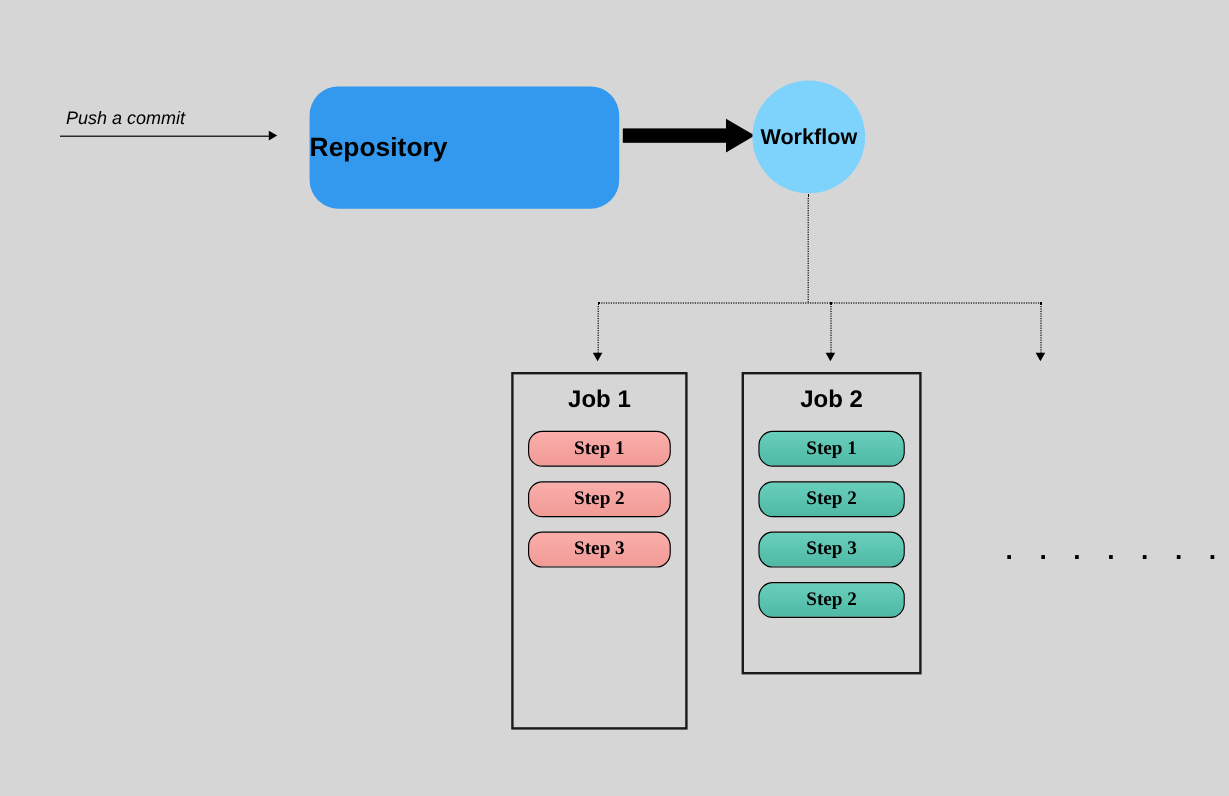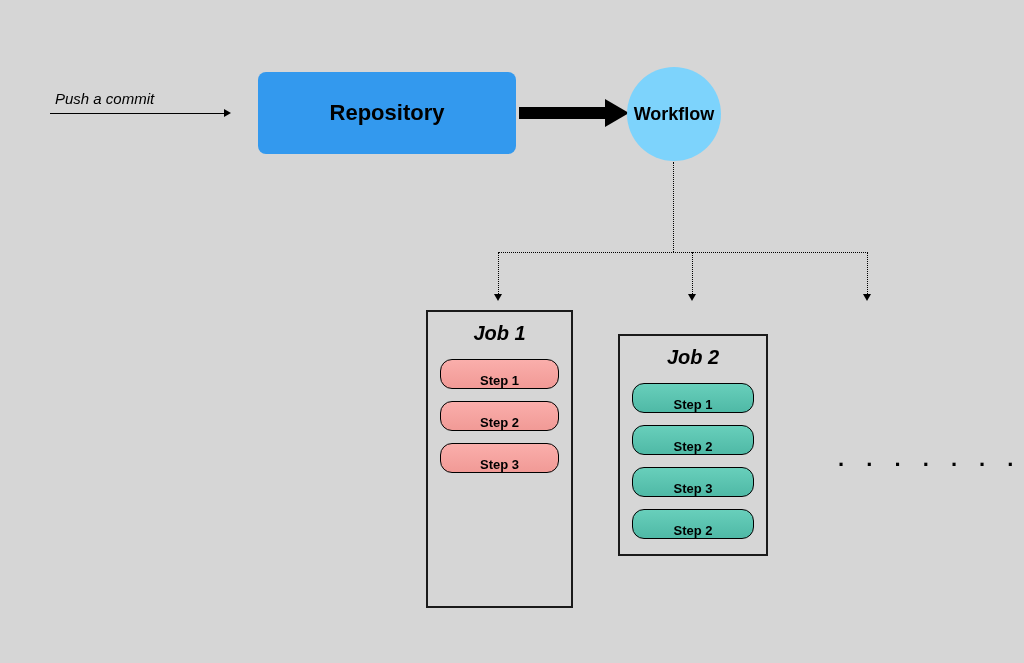--- a/index.html
+++ b/index.html
@@ -41,26 +41,25 @@
     height: 0;
     border-top: 4.5px solid transparent;
     border-bottom: 4.5px solid transparent;
     border-left: 7px solid #000;
   }
   .repo-box {
     position: absolute;
     left: 258px;
     top: 72px;
     width: 258px;
-    height: 82px;
+    height: 102px;
     background: #3399ee;
-    border-radius: 8px;
+    border-radius: 24px;
     display: flex;
     align-items: center;
-    justify-content: center;
     font-size: 22px;
     font-weight: 700;
     color: #000;
   }
   .thick-arrow-line {
     position: absolute;
     left: 519px;
     top: 107px;
     width: 88px;
     height: 12px;
@@ -149,52 +148,51 @@
     border: 2px solid #1a1a1a;
     background: rgba(255,255,255,0);
     padding: 10px 12px 14px 12px;
     box-sizing: border-box;
   }
   .job-title {
     font-size: 20px;
     font-weight: 700;
     text-align: center;
     margin-bottom: 14px;
-    font-style: italic;
   }
   .step {
     border: 1.5px solid #000;
     border-radius: 12px;
     height: 28px;
     display: flex;
-    align-items: flex-end;
+    align-items: center;
     justify-content: center;
-    font-size: 13px;
+    font-size: 16px;
     font-weight: 700;
     margin-bottom: 12px;
+    font-family: Liberation Serif, serif;
   }
   .step:last-child { margin-bottom: 0; }
   .step.pink {
     background: linear-gradient(#faaeab, #f19a96);
   }
   .step.teal {
     background: linear-gradient(#68cfbb, #4fb9a6);
   }
   .job1 {
     left: 426px;
     top: 310px;
     width: 147px;
     height: 298px;
   }
   .job2 {
     left: 618px;
     top: 310px;
     width: 150px;
-    height: 222px;
-    margin-top: 24px;
+    height: 252px;
   }
   .more-dots {
     position: absolute;
     left: 838px;
     top: 446px;
     font-size: 22px;
     font-weight: 900;
     letter-spacing: 8px;
     color: #000;
   }

